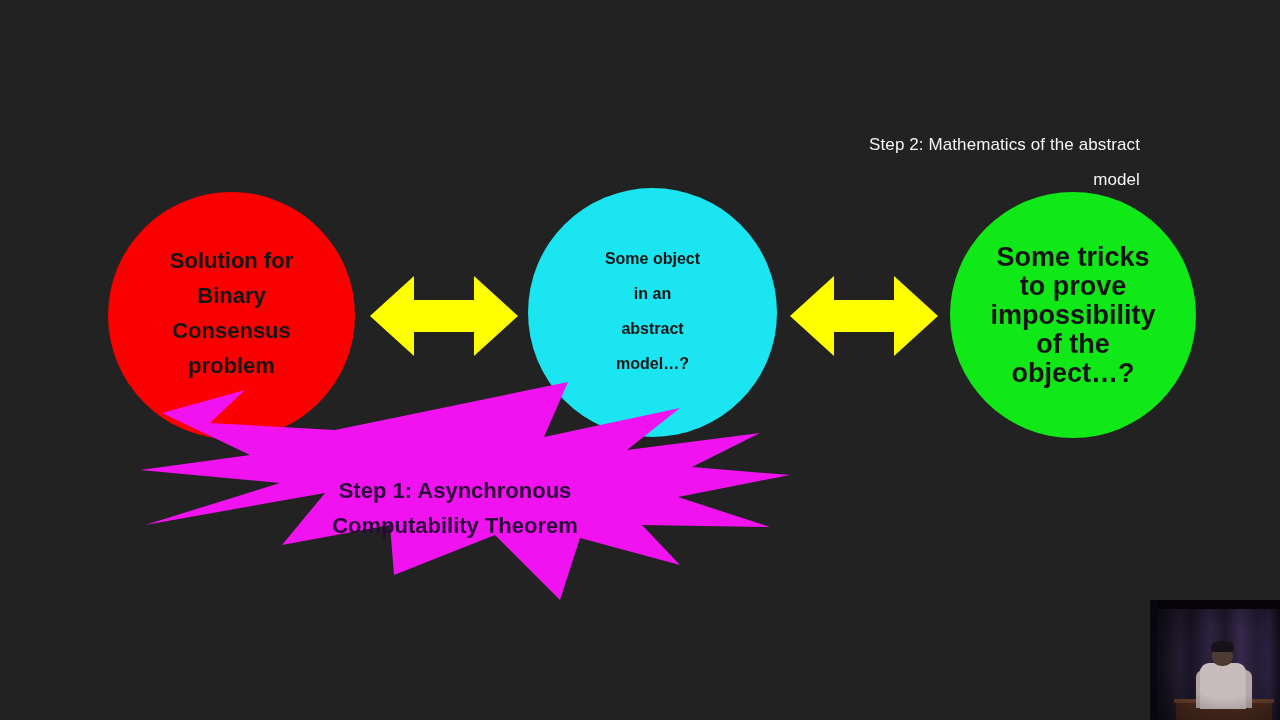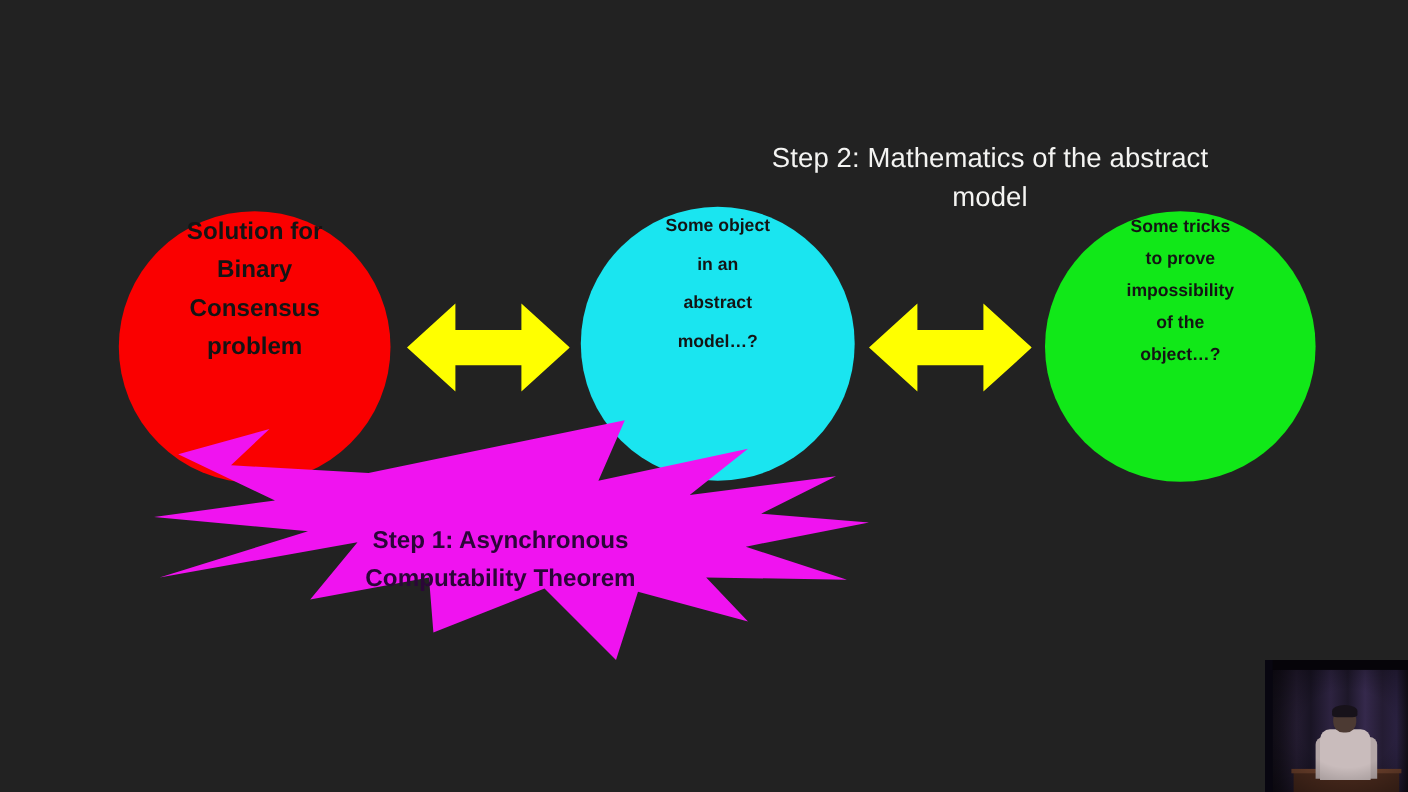--- a/index.html
+++ b/index.html
@@ -18,35 +18,35 @@
     background: #222222;
     overflow: hidden;
   }
 
   
   #slide-title {
     position: absolute;
     left: 660px;
     top: 127px;
     width: 480px;
-    text-align: center;
+    text-align: right;
     color: #f4f4f2;
-    font-size: 25px;
+    font-size: 17px;
     line-height: 35px;
     font-weight: 400;
     letter-spacing: 0.1px;
     white-space: pre-line;
   }
 
   
   .bubble {
     position: absolute;
     border-radius: 50%;
     display: flex;
-    align-items: flex-start;
+    align-items: center;
     justify-content: center;
     text-align: center;
     font-weight: bold;
     color: #141414;
     box-sizing: border-box;
   }
   .bubble .bubble-text {
     white-space: pre-line;
     display: block;
     width: 100%;
@@ -73,21 +73,21 @@
     line-height: 35px;
   }
   #bubble-cyan .bubble-text { padding-bottom: 4px; }
 
   #bubble-green {
     left: 950px;
     top: 192px;
     width: 246px;
     height: 246px;
     background: #11e818;
-    font-size: 16px;
+    font-size: 27px;
     line-height: 29px;
   }
 
   
   .arrow {
     position: absolute;
   }
   #arrow-left  { left: 370px; top: 272px; width: 148px; height: 88px; }
   #arrow-right { left: 790px; top: 272px; width: 148px; height: 88px; }
 

